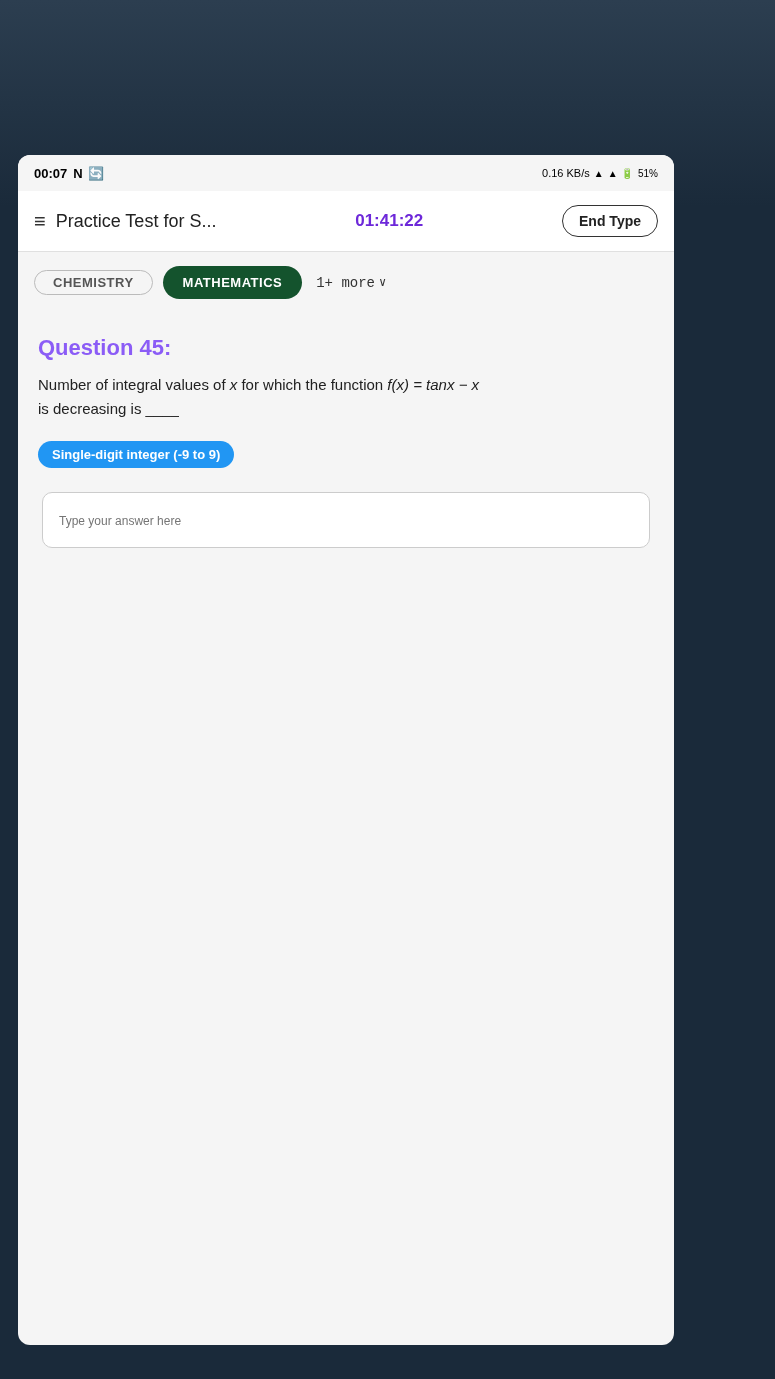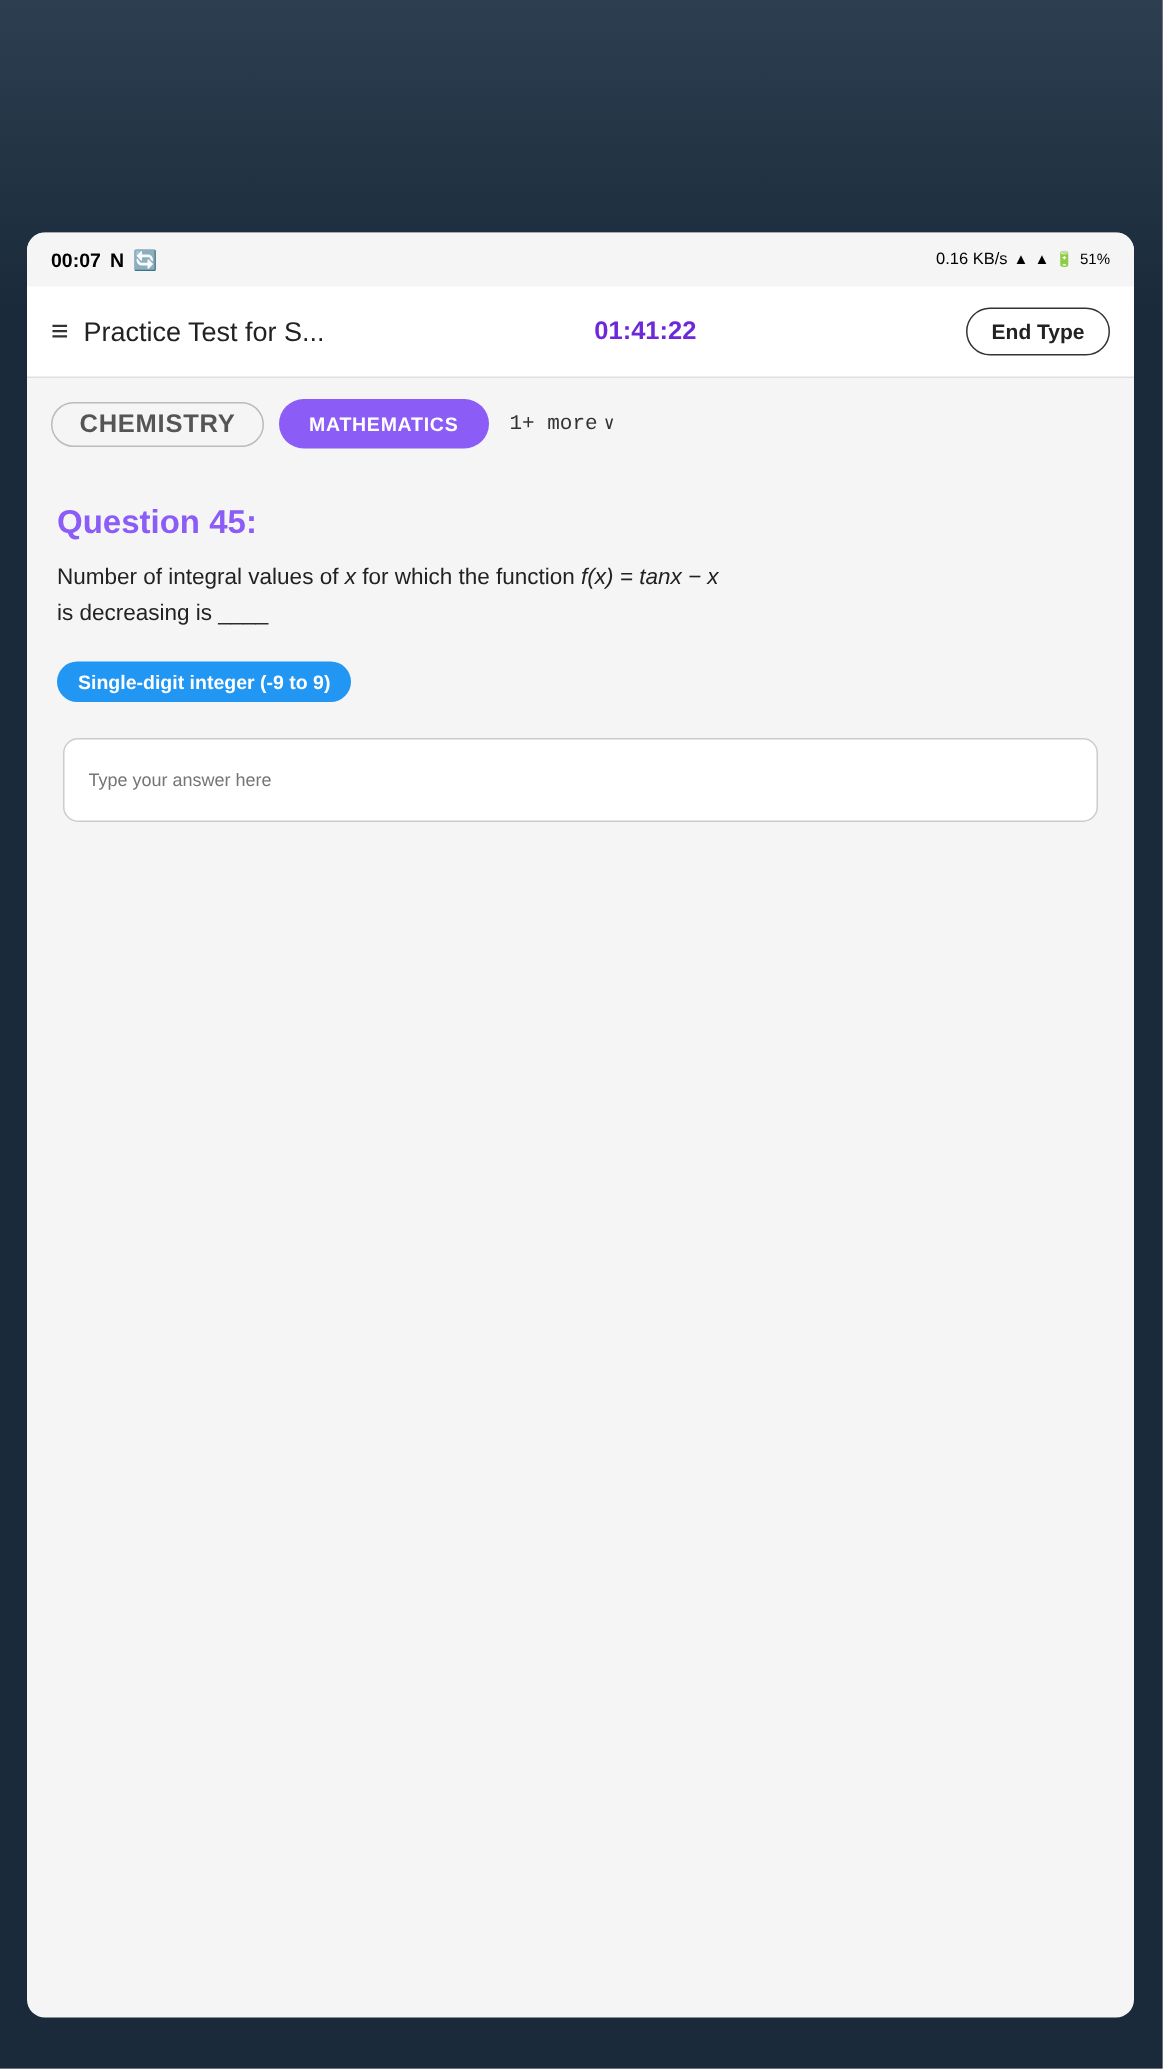--- a/index.html
+++ b/index.html
@@ -23,21 +23,21 @@
       left: 0;
       width: 100%;
       height: 100%;
       background: linear-gradient(180deg, #2c3e50 0%, #1a2a3a 15%);
     }
 
     .phone-screen {
       position: absolute;
       top: 155px;
       left: 18px;
-      width: 738px;
+      width: 656px;
       height: 1190px;
       background: #f5f5f5;
       border-radius: 12px;
       overflow: hidden;
     }
 
     .status-bar {
       background: #f5f5f5;
       padding: 8px 16px;
       display: flex;
@@ -116,29 +116,29 @@
       display: flex;
       align-items: center;
       gap: 10px;
     }
 
     .tab-chemistry {
       background: transparent;
       border: 1.5px solid #bbb;
       border-radius: 20px;
       padding: 4px 18px;
-      font-size: 17px;
+      font-size: 13px;
       font-weight: 600;
       color: #555;
       cursor: pointer;
       letter-spacing: 0.5px;
     }
 
     .tab-mathematics {
-      background: #8b5cf6;
+      background: #14532d;
       border: none;
       border-radius: 20px;
       padding: 9px 20px;
       font-size: 13px;
       font-weight: 700;
       color: #fff;
       cursor: pointer;
       letter-spacing: 0.5px;
     }
 

